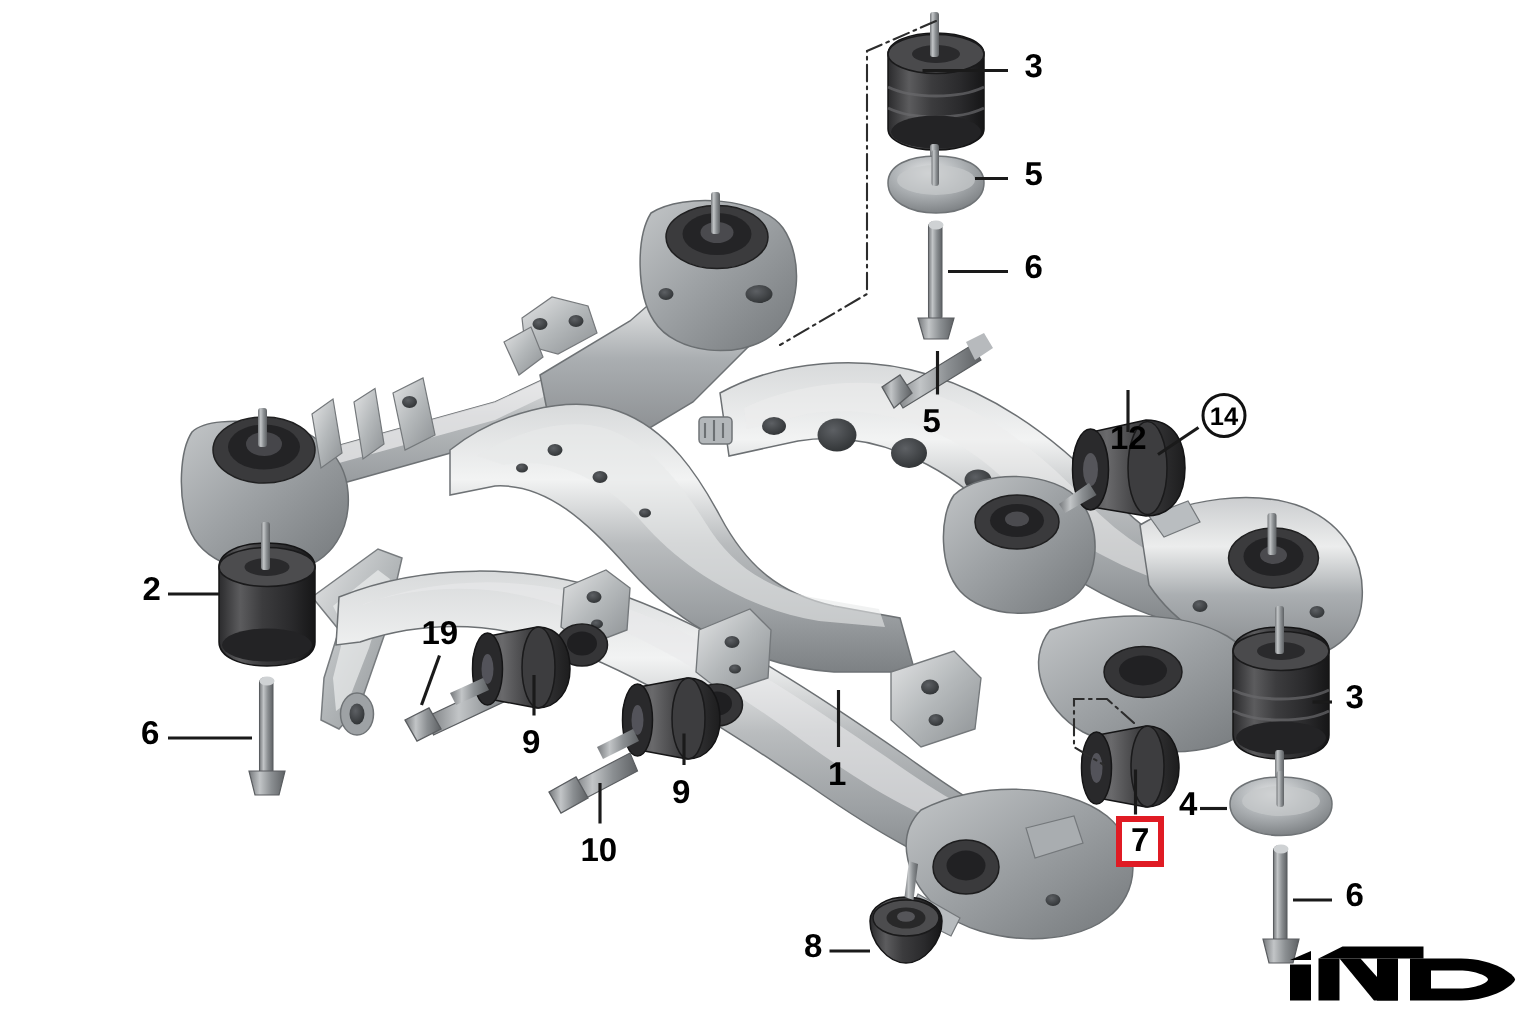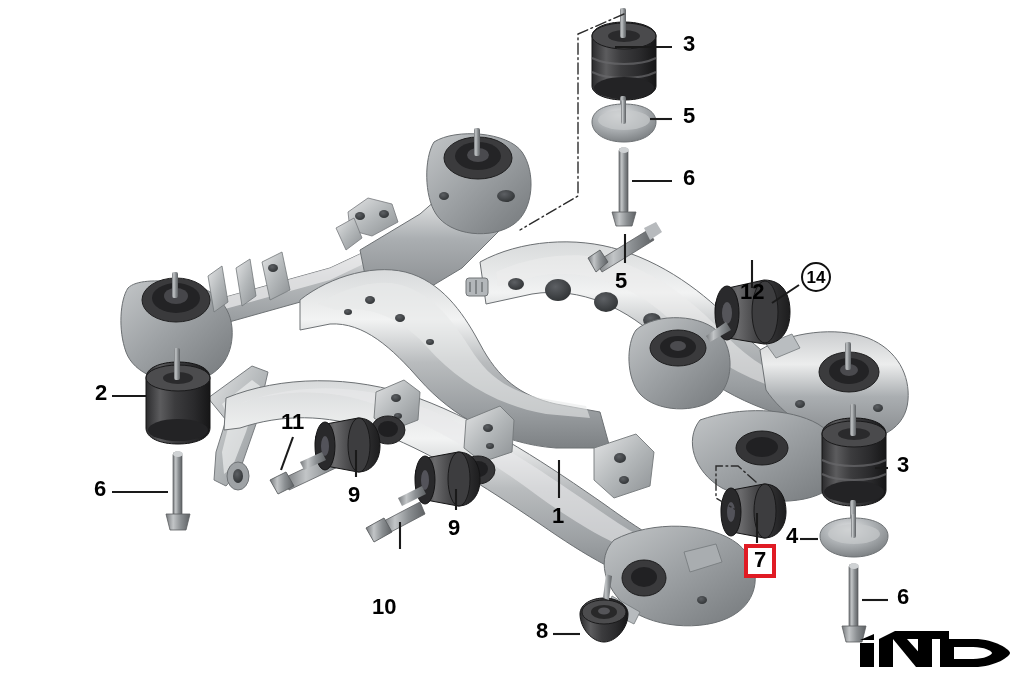--- a/index.html
+++ b/index.html
@@ -402,31 +402,31 @@
   <div id="label-layer">
       <div class="callout" style="left: 683px; top: 33px;"><span class="lbl-text">3</span></div>
       <div class="callout" style="left: 683px; top: 105px;"><span class="lbl-text">5</span></div>
       <div class="callout" style="left: 683px; top: 167px;"><span class="lbl-text">6</span></div>
       <div class="callout" style="left: 615px; top: 270px;"><span class="lbl-text">5</span></div>
       <div class="callout" style="left: 740px; top: 234px; margin-top: 47px;"><span class="lbl-text">12</span></div>
       <div class="callout circled" style="left: 801px; top: 262px;">
         <span class="lbl-text">14</span>
       </div>
       <div class="callout" style="left: 95px; top: 382px;"><span class="lbl-text">2</span></div>
-      <div class="callout" style="left: 281px; top: 411px;"><span class="lbl-text">11</span></div>
+      <div class="callout" style="left: 281px; top: 411px;"><span class="lbl-text">19</span></div>
       <div class="callout" style="left: 897px; top: 454px;"><span class="lbl-text">3</span></div>
       <div class="callout" style="left: 94px; top: 478px;"><span class="lbl-text">6</span></div>
       <div class="callout" style="left: 348px; top: 484px;"><span class="lbl-text">9</span></div>
       <div class="callout" style="left: 448px; top: 517px;"><span class="lbl-text">9</span></div>
       <div class="callout" style="left: 552px; top: 505px;"><span class="lbl-text">1</span></div>
       <div class="callout" style="left: 786px; top: 525px;"><span class="lbl-text">4</span></div>
       <div class="callout highlight" style="left: 744px; top: 544px;">
         <span class="lbl-text">7</span>
       </div>
-      <div class="callout" style="left: 372px; top: 556px; margin-top: 40px;"><span class="lbl-text">10</span></div>
+      <div class="callout" style="left: 387px; top: 556px;"><span class="lbl-text">10</span></div>
       <div class="callout" style="left: 536px; top: 620px;"><span class="lbl-text">8</span></div>
       <div class="callout" style="left: 897px; top: 586px;"><span class="lbl-text">6</span></div>
     </div>
 
   <svg id="brand-logo" viewBox="0 0 160 40">
     <title>iND</title>
 
     <polygon points="6,38 6,14 20,14 20,38" fill="#000000"></polygon>
     <polygon points="6,11 20,5 20,11" fill="#000000"></polygon>
 

